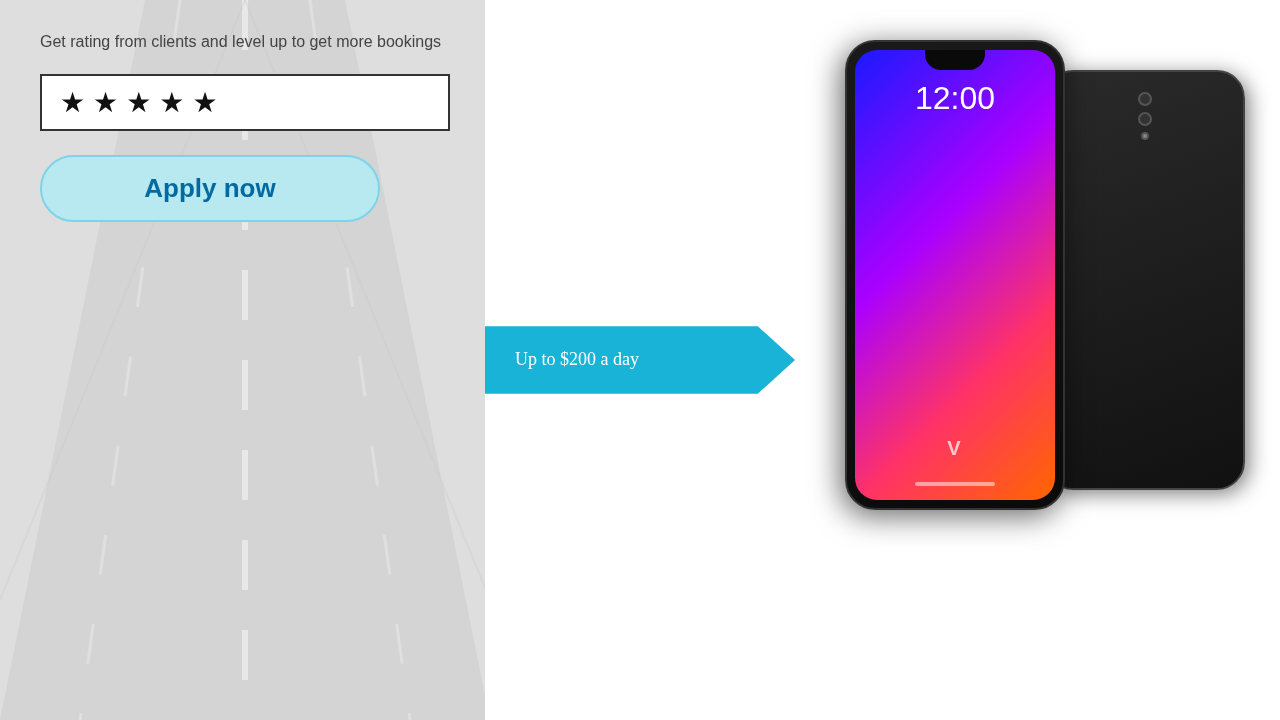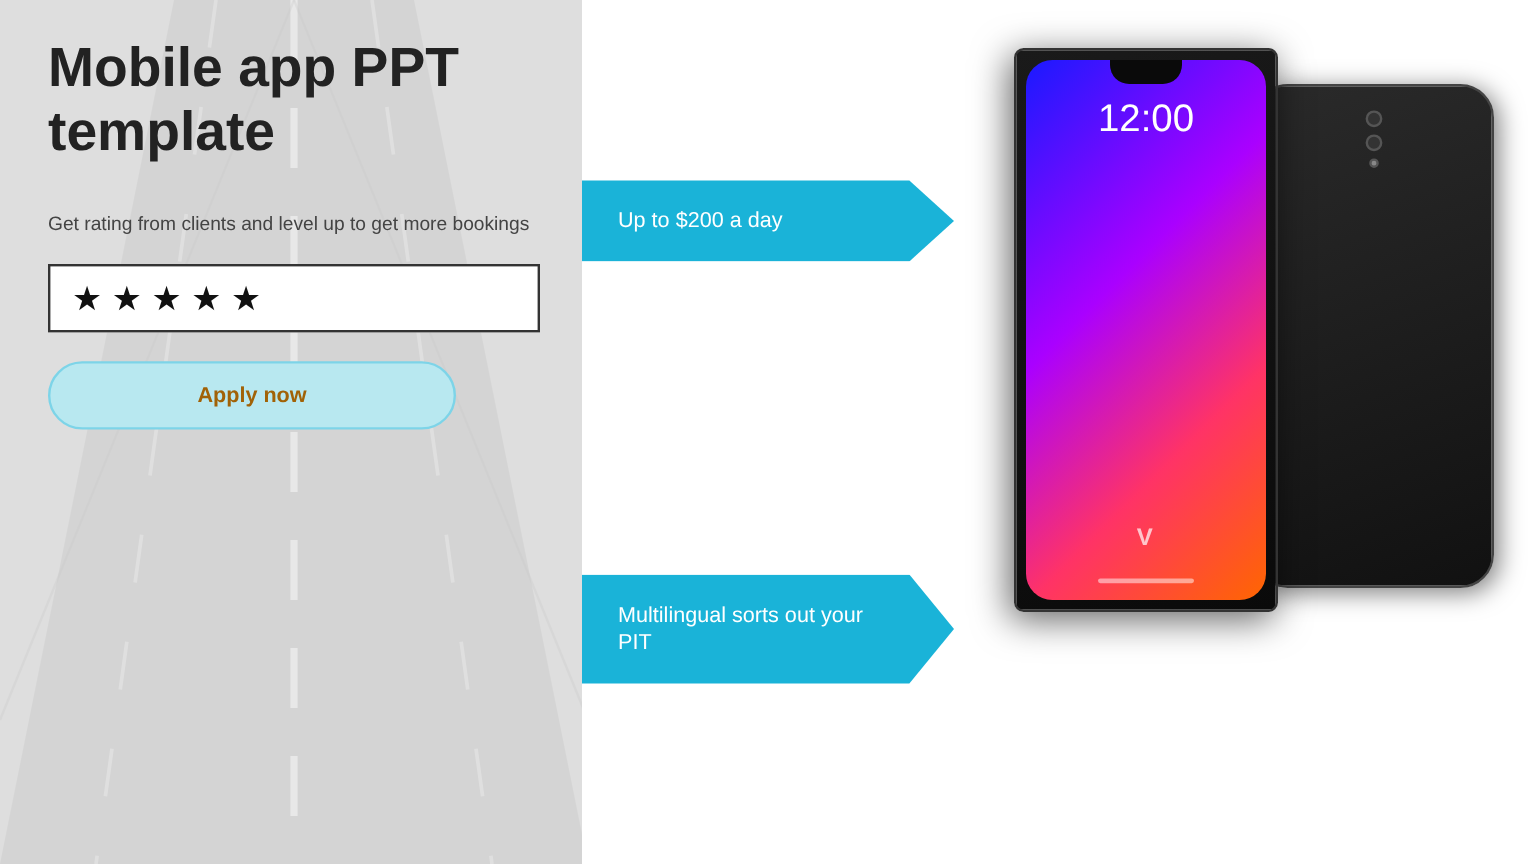--- a/index.html
+++ b/index.html
@@ -69,23 +69,23 @@
     .star {
       font-size: 28px;
       color: #111;
     }
 
     .apply-btn {
       background: #b8e8f0;
       border: 2px solid #7dd4e8;
       border-radius: 50px;
       padding: 16px 20px;
-      font-size: 18px;
+      font-size: 26px;
       font-weight: 600;
-      color: #a16207;
+      color: #0369a1;
       cursor: pointer;
       text-align: center;
       width: 340px;
     }
 
     
     .middle-panel {
       position: absolute;
       left: 485px;
       top: 0;
@@ -103,20 +103,21 @@
     .arrow-badge {
       position: relative;
       background: #1ab3d8;
       color: #fff;
       font-size: 18px;
       font-weight: 500;
       padding: 22px 50px 22px 30px;
       width: 310px;
       line-height: 1.3;
       clip-path: polygon(0 0, 88% 0, 100% 50%, 88% 100%, 0 100%);
+      font-family: Liberation Serif, serif;
     }
 
     
     .right-panel {
       position: absolute;
       left: 810px;
       top: 0;
       width: 470px;
       height: 720px;
       background: #fff;
@@ -171,21 +172,21 @@
     }
 
     
     .phone-front {
       position: absolute;
       left: 0;
       top: 0;
       width: 220px;
       height: 470px;
       background: linear-gradient(160deg, #1a1a1a 0%, #0a0a0a 100%);
-      border-radius: 8px;
+      border-radius: 30px;
       border: 2px solid #333;
       box-shadow: -4px 6px 30px rgba(0,0,0,0.6);
       overflow: hidden;
     }
 
     .phone-screen {
       position: absolute;
       top: 8px;
       left: 8px;
       right: 8px;
@@ -255,42 +256,38 @@
 
     <line x1="245" y1="0" x2="245" y2="720" stroke="#fff" stroke-width="6" stroke-dasharray="50,40" opacity="0.7"></line>
     <line x1="180" y1="0" x2="80" y2="720" stroke="#fff" stroke-width="3" stroke-dasharray="40,50" opacity="0.4"></line>
     <line x1="310" y1="0" x2="410" y2="720" stroke="#fff" stroke-width="3" stroke-dasharray="40,50" opacity="0.4"></line>
 
     <line x1="245" y1="0" x2="0" y2="600" stroke="#999" stroke-width="2" opacity="0.3"></line>
     <line x1="245" y1="0" x2="490" y2="600" stroke="#999" stroke-width="2" opacity="0.3"></line>
   </svg>
 
   <div class="left-content">
-    <h1 class="main-title">Mobile app PPT template</h1>
 
     <p class="desc-text">Get rating from clients and level up to get more bookings</p>
 
     <div class="stars-box">
       <span class="star">★</span>
       <span class="star">★</span>
       <span class="star">★</span>
       <span class="star">★</span>
       <span class="star">★</span>
     </div>
 
     <button class="apply-btn">Apply now</button>
   </div>
 </div>
 
 <div class="middle-panel">
   <div class="arrow-badge">
     <span>Up to $200 a day</span>
-  </div>
-  <div class="arrow-badge">
-    <span>Multilingual sorts out your PIT</span>
   </div>
 </div>
 
 <div class="right-panel">
   <div class="phone-group">
 
     <div class="phone-back">
       <div class="phone-back-camera">
         <div class="camera-dot"></div>
         <div class="camera-dot"></div>

